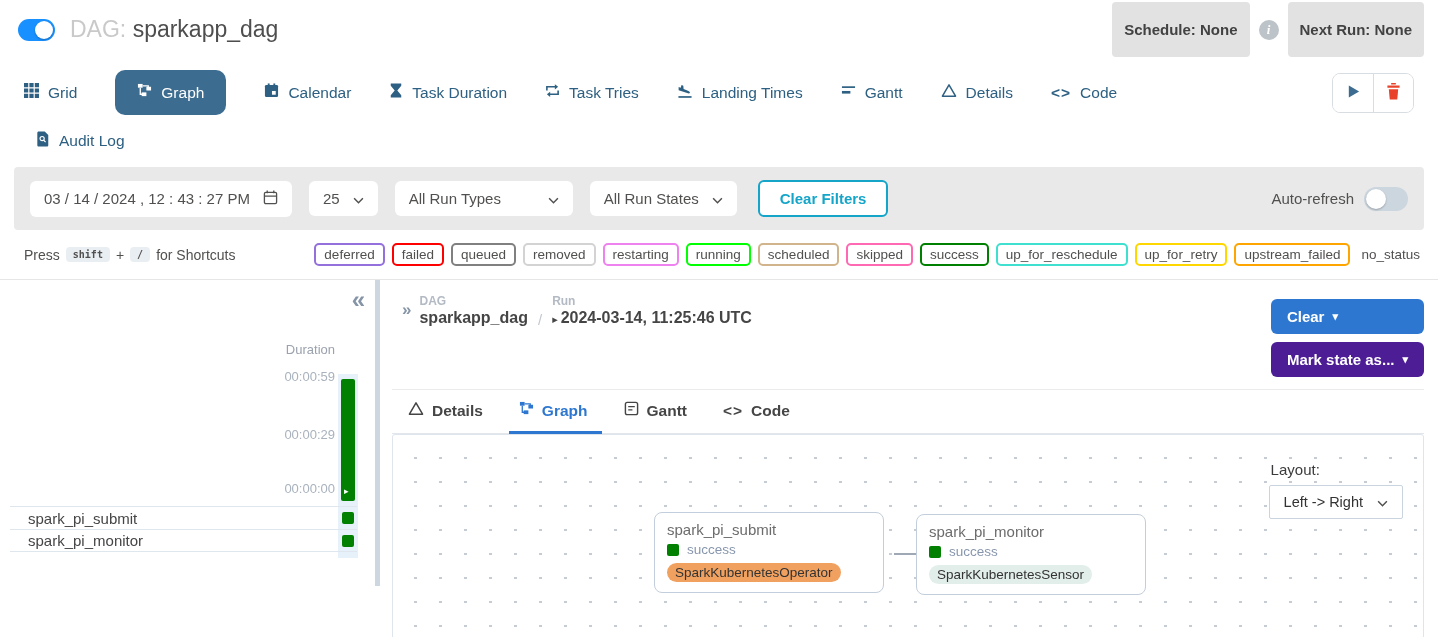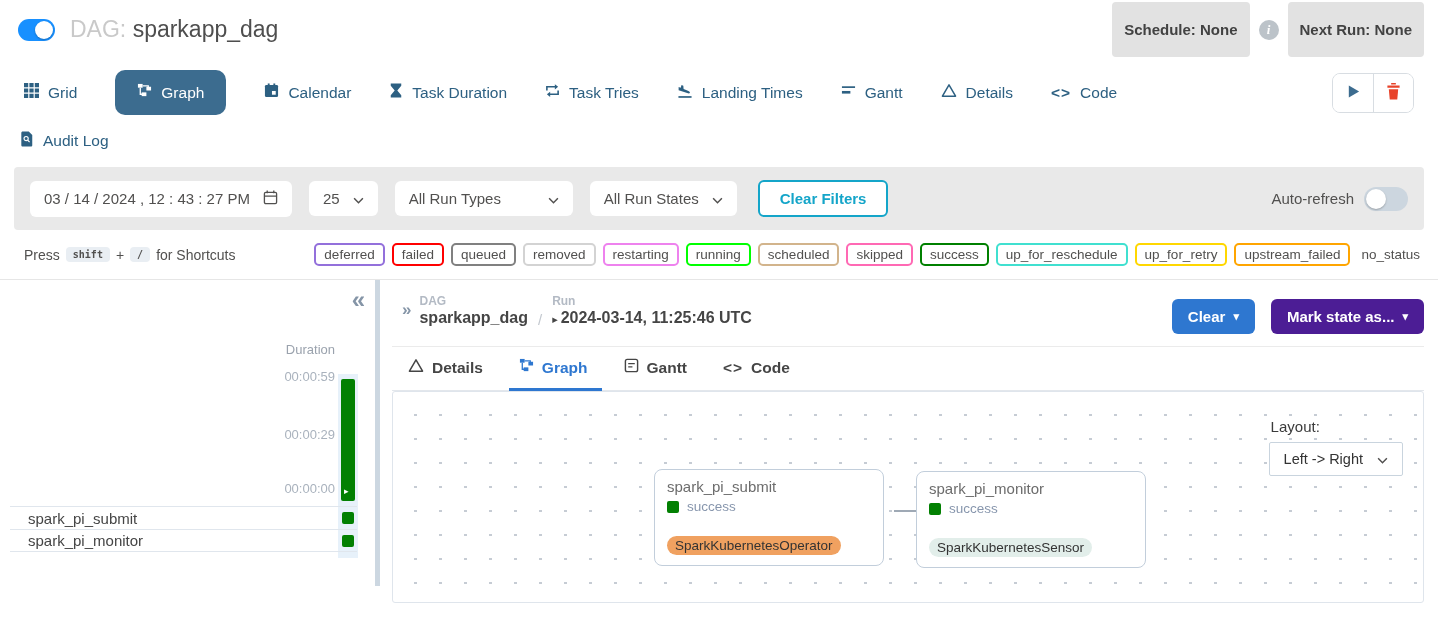--- a/index.html
+++ b/index.html
@@ -22,21 +22,21 @@
     font-family:"Liberation Serif",serif; display:flex; align-items:center; justify-content:center; font-size:13px; cursor:pointer; }
 
   
   .main-tabs { display:flex; align-items:center; gap:38px; padding:6px 24px 0; position:relative; }
   .tab { display:flex; align-items:center; gap:9px; color:#2d6082; font-size:15.5px; cursor:pointer; white-space:nowrap; }
   .tab svg { flex:none; }
   .tab.active { background:#3c6c8f; color:#fff; padding:13px 22px; border-radius:10px; }
   .action-group { margin-left:auto; display:flex; background:#fff; border:1px solid #d8dde2; border-radius:8px; overflow:hidden; }
   .action-btn { width:40px; height:38px; display:flex; align-items:center; justify-content:center; background:#fff; border:none; cursor:pointer; }
   .action-btn + .action-btn { border-left:1px solid #d8dde2; }
-  .audit-row { padding:16px 20px 0; }
+  .audit-row { padding:16px 36px 0; }
 
   
   .filter-bar { margin:16px 14px 0; background:#e9e9e9; border-radius:4px; display:flex; align-items:center; gap:17px; padding:13px 16px; }
   .pill-input { background:#fff; border-radius:6px; padding:9px 14px; font-size:15px; color:#51504f; display:flex; align-items:center; gap:13px; cursor:pointer; white-space:nowrap; }
   .clear-filters { background:#fff; border:2px solid; border-radius:6px; padding:8px 20px; font-size:15px; font-weight:700; cursor:pointer; margin-left:4px; }
   .fb-spacer { flex:1; }
   .auto-refresh { display:flex; align-items:center; gap:10px; font-size:15px; color:#51504f; }
 
   
   .legend-row { display:flex; align-items:center; padding:13px 18px 13px 24px; border-bottom:1px solid #e6e6e6; font-size:14px; }
@@ -65,21 +65,21 @@
   .task-sq { position:absolute; right:3px; top:5px; width:12px; height:12px; border-radius:2px; cursor:pointer; }
 
   
   .run-header { display:flex; align-items:flex-start; padding:0 0 12px 2px; border-bottom:1px solid #ebebeb; }
   .bc-chev { color:#8595a7; font-size:17px; font-weight:700; margin:6px 10px 0 8px; letter-spacing:-2px; }
   .crumb { display:flex; flex-direction:column; gap:1px; }
   .crumb-label { font-size:12px; font-weight:700; color:#b3bac4; }
   .crumb-value { font-size:16px; font-weight:700; color:#454545; white-space:nowrap; }
   .bc-sep { margin:17px 10px 0; color:#c3c8cf; font-size:15px; }
   .run-marker { font-size:11px; margin-right:3px; }
-  .run-actions { margin-left:auto; display:flex; gap:16px; margin-top:5px; }
+  .run-actions { margin-left:auto; display:flex; gap:8px; margin-top:5px;flex-direction:column; }
   .btn-primary { color:#fff; font-weight:700; font-size:15px; border:none; border-radius:6px; padding:9px 16px; cursor:pointer; display:flex; align-items:center; gap:8px; white-space:nowrap; }
   .caret { font-size:11px; }
 
   
   .run-tabs { display:flex; gap:36px; padding:11px 0 0 16px; border-bottom:1px solid #e3e7ec; }
   .rtab { display:flex; align-items:center; gap:8px; font-weight:700; font-size:15.5px; color:#454545; padding-bottom:13px; cursor:pointer; position:relative; }
   .rtab.active { color:#2e77d0; }
   .rtab.active::after { content:""; position:absolute; left:-10px; right:-14px; bottom:-1px; height:3px; background:#2e77d0; }
 
   
@@ -89,21 +89,21 @@
   .layout-label { font-size:15px; color:#3b3b3b; margin:0 0 7px 2px; }
   .layout-select { background:#fff; border:1px solid #c9d4de; border-radius:2px; padding:8px 14px; font-size:14.5px; color:#333;
     display:flex; align-items:center; gap:14px; cursor:pointer; }
   .node { position:absolute; background:#fff; border:1px solid #c2cedb; border-radius:8px; padding:8px 12px 10px; width:230px; cursor:pointer; }
   .node-1 { left:261px; top:77px; }
   .node-2 { left:523px; top:79px; }
   .node-title { font-size:15px; color:#6c6c6c; }
   .node-state { display:flex; align-items:center; gap:8px; margin-top:4px; }
   .state-sq { width:12px; height:12px; border-radius:2px; flex:none; }
   .state-text { font-size:13.5px; color:#8796ad; }
-  .op-pill { display:inline-block; margin-top:22px; border-radius:10px; padding:2px 8px; font-size:13.5px; color:#333; }
+  .op-pill { display:inline-block; margin-top:6px; border-radius:10px; padding:2px 8px; font-size:13.5px; color:#333; }
   .edge { position:absolute; left:501px; top:118px; width:23px; height:2px; }
 </style>
 </head>
 <body>
 
 <header class="topbar">
   <div class="topbar-left">
     <span class="switch on" style="background-color: rgb(24, 144, 255);">
         <span class="knob"></span>
       </span>

